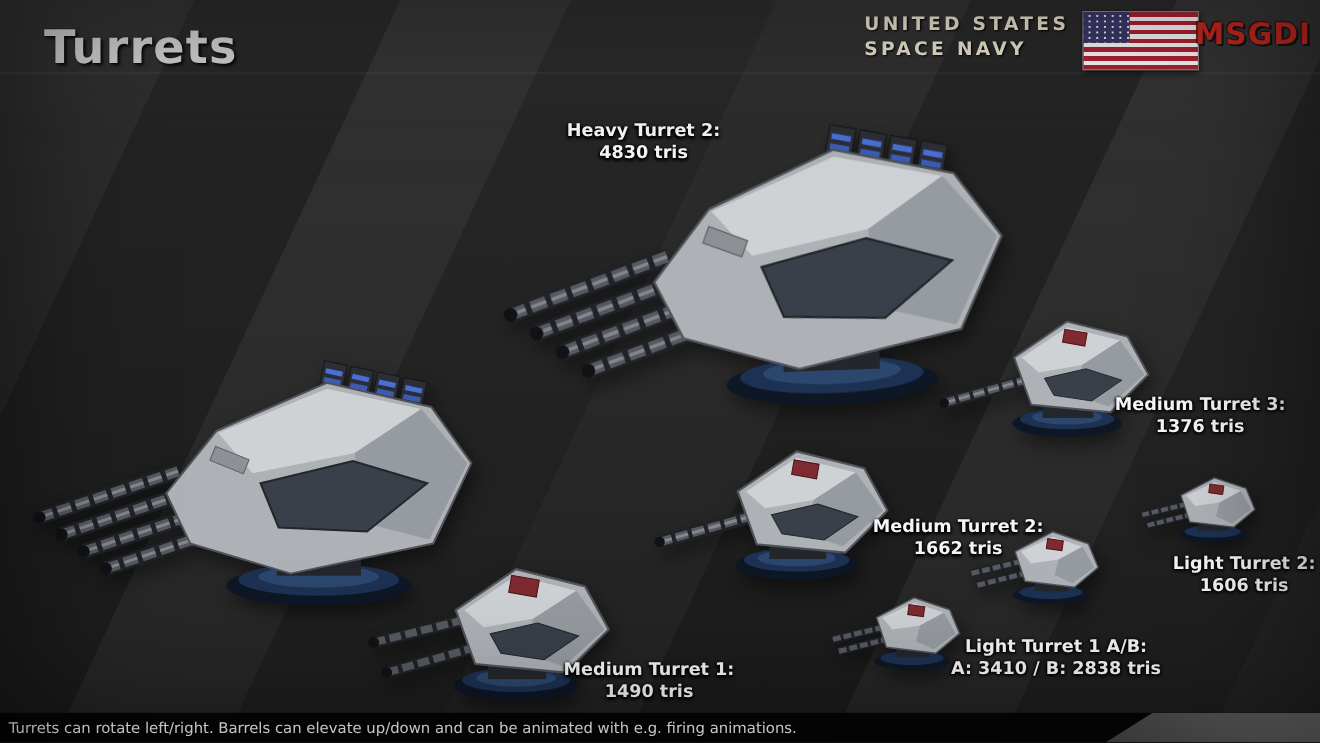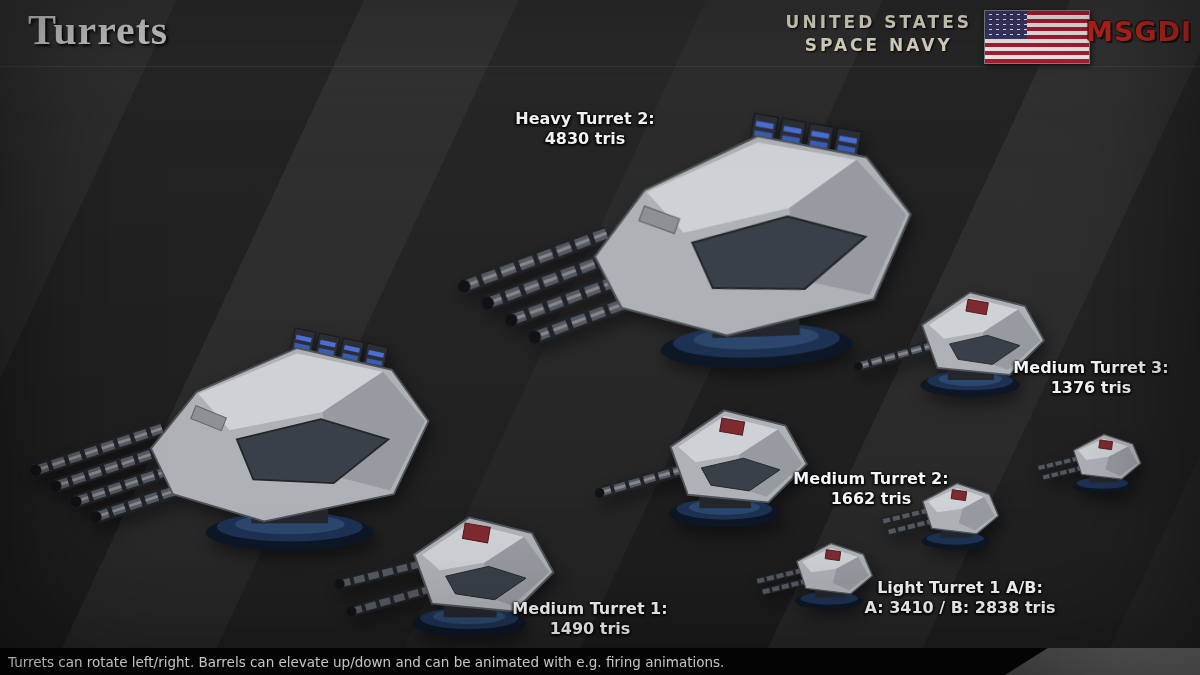--- a/index.html
+++ b/index.html
@@ -8,27 +8,26 @@
     font-family:"DejaVu Sans","Liberation Sans",sans-serif;
     background:
       linear-gradient(180deg, rgba(255,255,255,0.05) 0%, rgba(0,0,0,0) 18%, rgba(0,0,0,0.22) 100%),
       repeating-linear-gradient(115deg, #2c2c2c 0 160px, #232323 160px 330px, #303030 330px 470px, #262626 470px 640px);
   }
   .vignette{position:absolute;inset:0;box-shadow:inset 0 0 140px rgba(0,0,0,0.55);pointer-events:none;z-index:8;}
 
   
   .header{position:absolute;top:0;left:0;width:100%;height:66px;border-bottom:1px solid rgba(255,255,255,0.07);z-index:6;}
   .page-title{
-    position:absolute;left:28px;top:6px;margin:0;
+    position:absolute;left:28px;top:6px;margin:12px;
     font-size:42px;font-weight:bold;letter-spacing:1px;color:#d4d4d4;
     text-shadow:2px 2px 3px rgba(0,0,0,0.9), 0 0 1px #000;
-    font-family:Liberation Serif, serif;
   }
   .org{
-    position:absolute;top:11px;right:228px;text-align:center;
+    position:absolute;top:11px;right:228px;text-align:left;
     color:#efe8d3;font-weight:bold;font-size:17px;letter-spacing:3px;line-height:23px;
     text-shadow:1px 1px 2px #000;white-space:nowrap;
   }
   .flag{
     position:absolute;top:10px;right:110px;width:104px;height:52px;
     background:repeating-linear-gradient(180deg,#b22234 0 4px,#ffffff 4px 8px);
     border:1px solid #8a8a8a;box-shadow:1px 2px 5px rgba(0,0,0,0.7);
   }
   .flag .canton{
     position:absolute;top:0;left:0;width:42px;height:28px;
@@ -250,20 +249,24 @@
     <div>4830 tris</div>
   </div>
   <div class="label" id="l-mt3">
     <div>Medium Turret 3:</div>
     <div>1376 tris</div>
   </div>
   <div class="label" id="l-mt2">
     <div>Medium Turret 2:</div>
     <div>1662 tris</div>
   </div>
+  <div class="label" id="l-lt2">
+    <div>Light Turret 2:</div>
+    <div>1606 tris</div>
+  </div>
   <div class="label" id="l-mt1">
     <div>Medium Turret 1:</div>
     <div>1490 tris</div>
   </div>
   <div class="label" id="l-lt1">
     <div>Light Turret 1 A/B:</div>
     <div>A: 3410 / B: 2838 tris</div>
   </div>
 
   <div class="footer">

